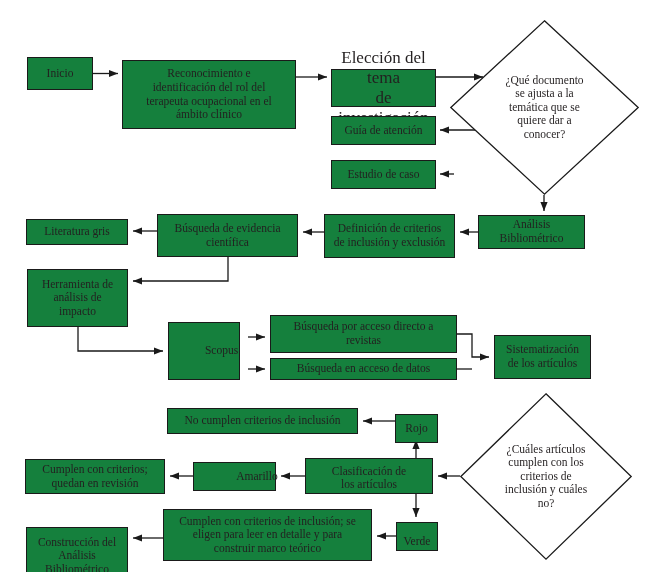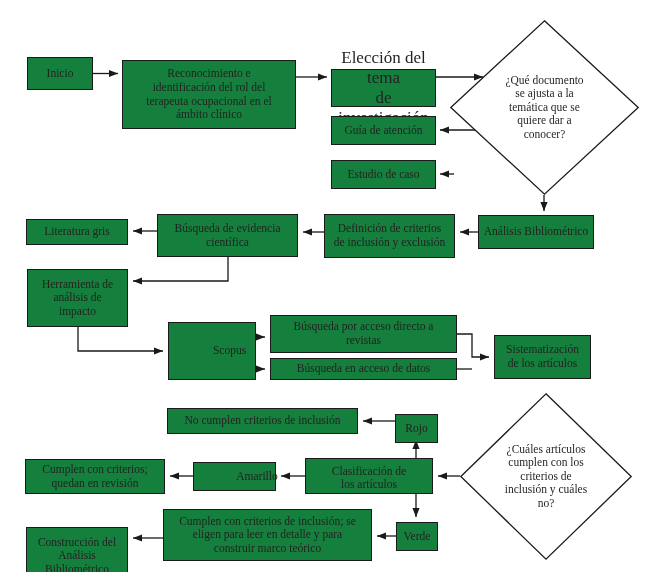--- a/index.html
+++ b/index.html
@@ -134,49 +134,49 @@
       <div class="diamond-wrap" style="left: 450px; top: 20px; width: 189px; height: 175px;">
         <svg width="189" height="175" viewBox="0 0 189 175">
           <polygon points="94.5,0.8 188.2,87.5 94.5,174.2 0.8,87.5" fill="#ffffff" stroke="#1a1a1a" stroke-width="1.3"></polygon>
         </svg>
         <div class="diamond-label" style="font-size: 11.5px;">¿Qué documento
 se ajusta a la
 temática que se
 quiere dar a
 conocer?</div>
       </div>
-      <div class="node" style="left: 478px; top: 215px; width: 116px; height: 34px; font-size: 11.5px;"><span>Análisis Bibliométrico</span></div>
+      <div class="node" style="left: 478px; top: 215px; width: 107px; height: 34px; font-size: 11.5px;"><span>Análisis Bibliométrico</span></div>
       <div class="node" style="left: 324px; top: 214px; width: 131px; height: 44px; font-size: 11.5px;"><span>Definición de criterios
 de inclusión y exclusión</span></div>
       <div class="node" style="left: 157px; top: 214px; width: 141px; height: 43px; font-size: 11.5px;"><span>Búsqueda de evidencia
 científica</span></div>
       <div class="node" style="left: 26px; top: 219px; width: 102px; height: 26px; font-size: 11.5px;"><span>Literatura gris</span></div>
       <div class="node" style="left: 27px; top: 269px; width: 101px; height: 58px; font-size: 11.5px;"><span>Herramienta de
 análisis de
 impacto</span></div>
-      <div class="node" style="left: 168px; top: 322px; width: 88px; height: 58px; font-size: 11.5px; padding-left: 38px;"><span>Scopus</span></div>
+      <div class="node" style="left: 168px; top: 322px; width: 72px; height: 58px; font-size: 11.5px; padding-left: 38px;"><span>Scopus</span></div>
       <div class="node" style="left: 270px; top: 315px; width: 187px; height: 38px; font-size: 11.5px;"><span>Búsqueda por acceso directo a
 revistas</span></div>
       <div class="node" style="left: 270px; top: 358px; width: 187px; height: 22px; font-size: 11.5px;"><span>Búsqueda en acceso de datos</span></div>
       <div class="node" style="left: 494px; top: 335px; width: 97px; height: 44px; font-size: 11.5px;"><span>Sistematización
 de los artículos</span></div>
       <div class="diamond-wrap" style="left: 460px; top: 393px; width: 172px; height: 167px;">
         <svg width="172" height="167" viewBox="0 0 172 167">
           <polygon points="86,0.8 171.2,83.5 86,166.2 0.8,83.5" fill="#ffffff" stroke="#1a1a1a" stroke-width="1.3"></polygon>
         </svg>
         <div class="diamond-label" style="font-size: 11.5px;">¿Cuáles artículos
 cumplen con los
 criterios de
 inclusión y cuáles
 no?</div>
       </div>
       <div class="node" style="left: 305px; top: 458px; width: 128px; height: 36px; font-size: 11.5px; align-items: flex-end;"><span>Clasificación de
 los artículos</span></div>
       <div class="node" style="left: 395px; top: 406px; width: 43px; height: 29px; font-size: 11.5px; margin-top: 8px;"><span>Rojo</span></div>
-      <div class="node" style="left: 396px; top: 522px; width: 42px; height: 29px; font-size: 11.5px;"><span>Verde</span></div>
+      <div class="node" style="left: 396px; top: 522px; width: 42px; height: 29px; font-size: 11.5px; align-items: flex-end;"><span>Verde</span></div>
       <div class="node" style="left: 193px; top: 462px; width: 83px; height: 29px; font-size: 11.5px; padding-left: 48px;"><span>Amarillo</span></div>
       <div class="node" style="left: 167px; top: 408px; width: 191px; height: 26px; font-size: 11.5px;"><span>No cumplen criterios de inclusión</span></div>
       <div class="node" style="left: 25px; top: 459px; width: 140px; height: 35px; font-size: 11.5px;"><span>Cumplen con criterios;
 quedan en revisión</span></div>
       <div class="node" style="left: 163px; top: 509px; width: 209px; height: 52px; font-size: 11.5px;"><span>Cumplen con criterios de inclusión; se
 eligen para leer en detalle y para
 construir marco teórico</span></div>
       <div class="node" style="left: 26px; top: 510px; width: 102px; height: 58px; font-size: 11.5px; margin-top: 17px;"><span>Construcción del
 Análisis
 Bibliométrico</span></div>

